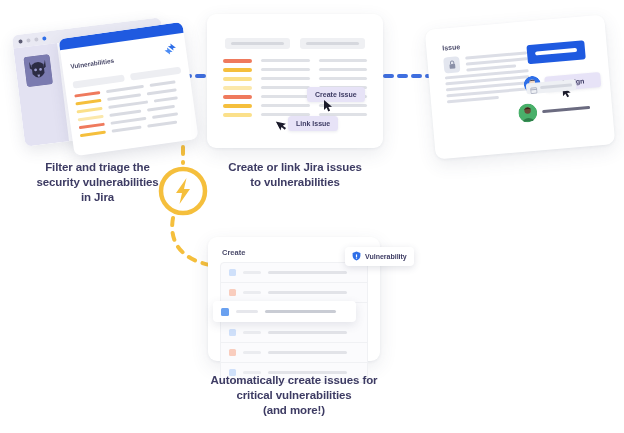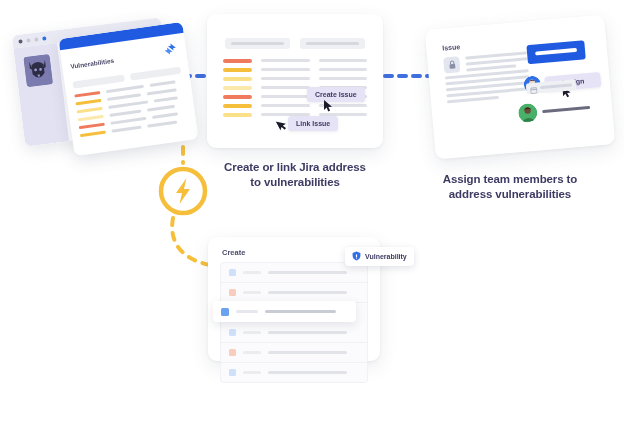--- a/index.html
+++ b/index.html
@@ -230,20 +230,23 @@
         </div>
         <div class="jrow">
           <span class="jtag" style="background:#f5bf3c"></span>
           <span class="jline" style="width:30px"></span>
             <span class="jline" style="width:30px"></span>
         </div>
       </div>
     </div>
   </div>
 
+  <div class="caption" style="left:10px;top:160px;width:175px;">Filter and triage the
+security vulnerabilities
+in Jira</div>
 
   <div class="bolt-wrap">
     <svg width="52" height="52" viewBox="0 0 52 52">
       <circle cx="26" cy="26" r="22" fill="#ffffff" stroke="#f5bf3c" stroke-width="4.5"></circle>
       <path d="M29.5 13 L19 28 L25 28 L22.5 39 L33 24 L27 24 Z" fill="#f5bf3c"></path>
     </svg>
   </div>
 
   <div id="g2">
     <div class="card c2">
@@ -298,21 +301,21 @@
 
       <div class="btn-purple" style="left:81px;top:102px;">Link Issue</div>
       <span class="cursor" style="left:70px;top:103px;transform:rotate(-28deg);">
         <svg width="9" height="12" viewBox="0 0 9 12">
             <path d="M0 0 L0 10 L2.6 7.6 L4.3 11.4 L6.1 10.6 L4.4 7 L8 6.8 Z" fill="#1b1b2b"></path>
           </svg>
       </span>
     </div>
   </div>
 
-  <div class="caption" style="left:200px;top:160px;width:190px;">Create or link Jira address
+  <div class="caption" style="left:200px;top:160px;width:190px;">Create or link Jira issues
 to vulnerabilities</div>
 
   <div id="g3">
     <div class="card c3">
       <div class="c3-title">Issue</div>
 
       <div class="c3-lock">
         <svg width="9" height="10" viewBox="0 0 10 12">
           <path d="M3 5 V3.4 A2 2 0 0 1 7 3.4 V5" fill="none" stroke="#8a90a8" stroke-width="1.2"></path>
           <rect x="1.6" y="5" width="6.8" height="5.6" rx="1.2" fill="#8a90a8"></rect>
@@ -365,22 +368,20 @@
           <circle cx="10" cy="10" r="10" fill="#49b06a"></circle>
           <circle cx="10" cy="7.4" r="3.4" fill="#6b4a36"></circle>
           <path d="M3 19 Q10 12 17 19 Z" fill="#2f7f4a"></path>
           <path d="M6 6.6 Q10 2 14 6.6 Q10 5 6 6.6 Z" fill="#3a2418"></path>
         </svg>
       </div>
       <div class="c3-bar"></div>
     </div>
   </div>
 
-  <div class="caption" style="left:410px;top:172px;width:200px;">Assign team members to
-address vulnerabilities</div>
 
   <div id="g4">
     <div class="card c4">
       <div class="c4-title">Create</div>
 
       <div class="c4-list">
         <div class="c4row">
           <span class="sq" style="background:#cfe0fa"></span>
             <span class="s1"></span>
             <span class="s2"></span>
@@ -424,14 +425,17 @@
             <path d="M6 0.5 L11.2 2.4 V6.3 C11.2 9.4 8.9 11.6 6 12.4 C3.1 11.6 0.8 9.4 0.8 6.3 V2.4 Z" fill="#2f6fe8"></path>
             <rect x="5.2" y="4" width="1.6" height="4" rx="0.8" fill="#ffffff"></rect>
             <circle cx="6" cy="9.3" r="0.9" fill="#ffffff"></circle>
           </svg>
         </span>
         <span>Vulnerability</span>
       </div>
     </div>
   </div>
 
+  <div class="caption" style="left:194px;top:373px;width:200px;">Automatically create issues for
+critical vulnerabilities
+(and more!)</div>
 
 </div>
 
 </body></html>

